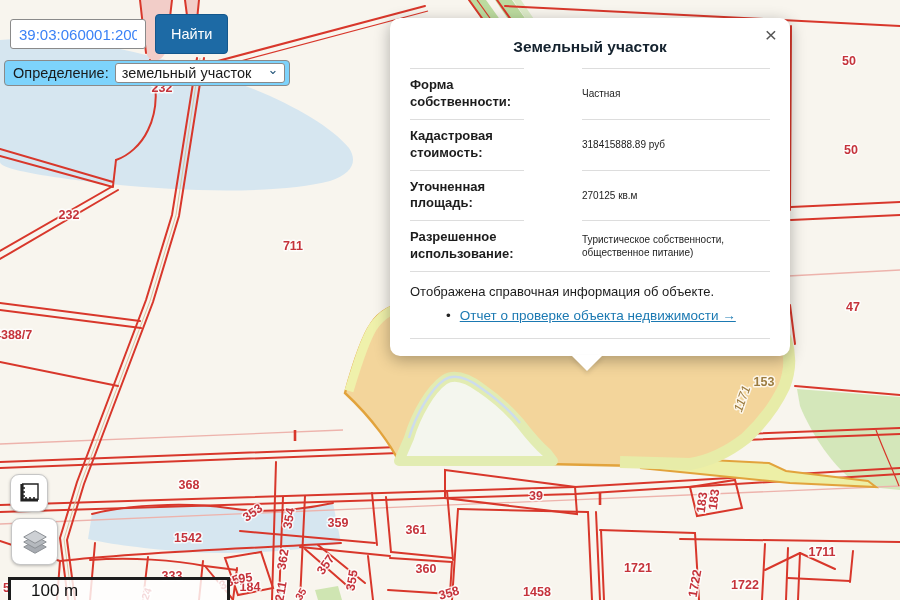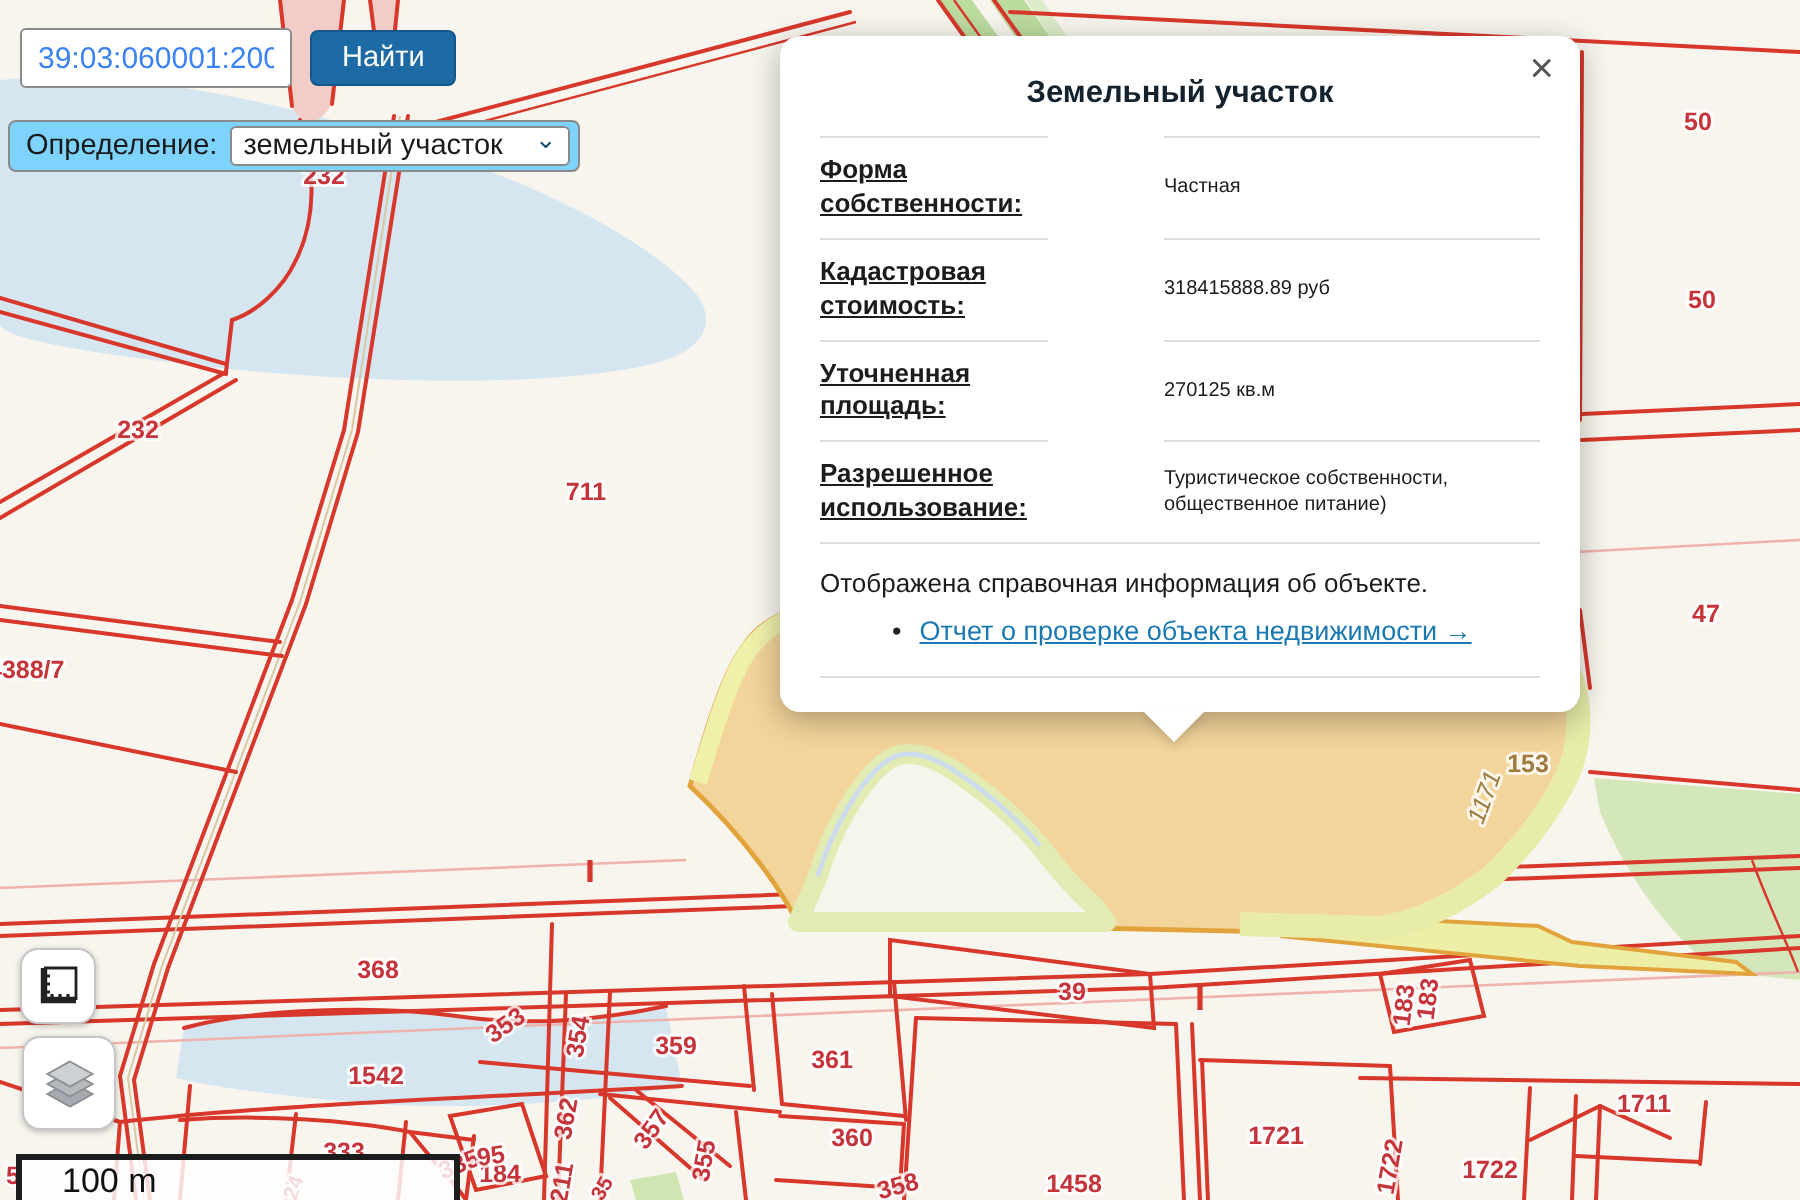--- a/index.html
+++ b/index.html
@@ -21,21 +21,21 @@
               paint-order:stroke;stroke:rgba(255,255,255,.78);stroke-width:3px;stroke-linejoin:round;}
   text.maplbl.brown{fill:var(--label-brown);}
   text.maplbl.brown-italic{fill:var(--label-brown);font-style:italic;font-weight:400;}
   text.maplbl.start{text-anchor:start;}
   text.maplbl.small{font-size:10.5px;}
 
   
   .searchbar{position:absolute;left:10px;top:14px;display:flex;gap:9px;align-items:center;}
   .searchbar input{width:136px;height:30px;border:1.5px solid #8a8a8a;border-radius:3px;
      padding:0 8px;font:15px "Liberation Sans",sans-serif;color:#3b82f6;background:#fff;outline:none;}
-  .searchbar button{height:28px;padding:0 15px;background:var(--accent-blue);color:#fff;
+  .searchbar button{height:40px;padding:0 15px;background:var(--accent-blue);color:#fff;
      border:1px solid #14578c;border-radius:4px;font:14.5px "Liberation Sans",sans-serif;cursor:pointer;}
 
   .filterbar{position:absolute;left:4px;top:60px;background:#7dd3fc;border:1.5px solid #8a8a8a;
      border-radius:4px;display:flex;align-items:center;padding:2px 4px 2px 8px;gap:6px;
      font-size:14.5px;color:#1a1a1a;}
   .filterbar .select{border:1.5px solid #8a8a8a;border-radius:3px;background:#fff;height:20px;
      display:flex;align-items:center;gap:16px;padding:0 6px;cursor:pointer;}
   .filterbar .chev{font-size:13px;color:#1c4f75;line-height:10px;transform:translateY(-3px);}
 
   .mapbtn{position:absolute;background:#fff;border:1px solid #c6c6c6;border-radius:9px;
@@ -47,21 +47,21 @@
      background:rgba(255,255,255,.82);display:flex;align-items:center;padding-left:20px;
      font-size:17px;color:#111;}
 
   
   .popup{position:absolute;left:390px;top:18px;width:400px;background:#fff;border-radius:10px;
      box-shadow:0 4px 16px rgba(0,0,0,.3);padding:12px 20px 10px;color:#1c1c1c;}
   .popup .close{position:absolute;right:13px;top:6px;font-size:21px;color:#555;cursor:pointer;line-height:1;}
   .popup .title{text-align:center;font-weight:bold;font-size:15.5px;color:#14222e;margin:8px 0 12px;}
   .popup .row{display:grid;grid-template-columns:114px 1fr;column-gap:14px;}
   .popup .row .lbl,.popup .row .val{border-top:1px solid #ddd;padding:8px 0;}
-  .popup .row .lbl{font-weight:bold;font-size:13px;line-height:1.3;text-decoration:underline;}
+  .popup .row .lbl{font-weight:bold;font-size:13px;line-height:1.3;}
   .popup .row .val{font-size:10px;line-height:1.3;display:flex;align-items:center;margin-left:44px;}
   .popup .rows{border-bottom:1px solid #ddd;}
   .popup .note{font-size:13px;margin:10px 0 6px;line-height:1.5;}
   .popup .linkrow{display:flex;gap:9px;margin:2px 0 0 36px;font-size:13.5px;}
   .popup .linkrow .bullet{color:#222;}
   .popup a{color:var(--link);text-decoration:underline;cursor:pointer;text-align:center;}
   .popup .footline{border-top:1px solid #ddd;margin-top:15px;height:8px;}
   .popup .tail{position:absolute;left:181px;bottom:-15px;width:0;height:0;
      border:16px solid transparent;border-top:16px solid #fff;border-bottom:0;
      filter:drop-shadow(0 3px 2px rgba(0,0,0,.12));}

